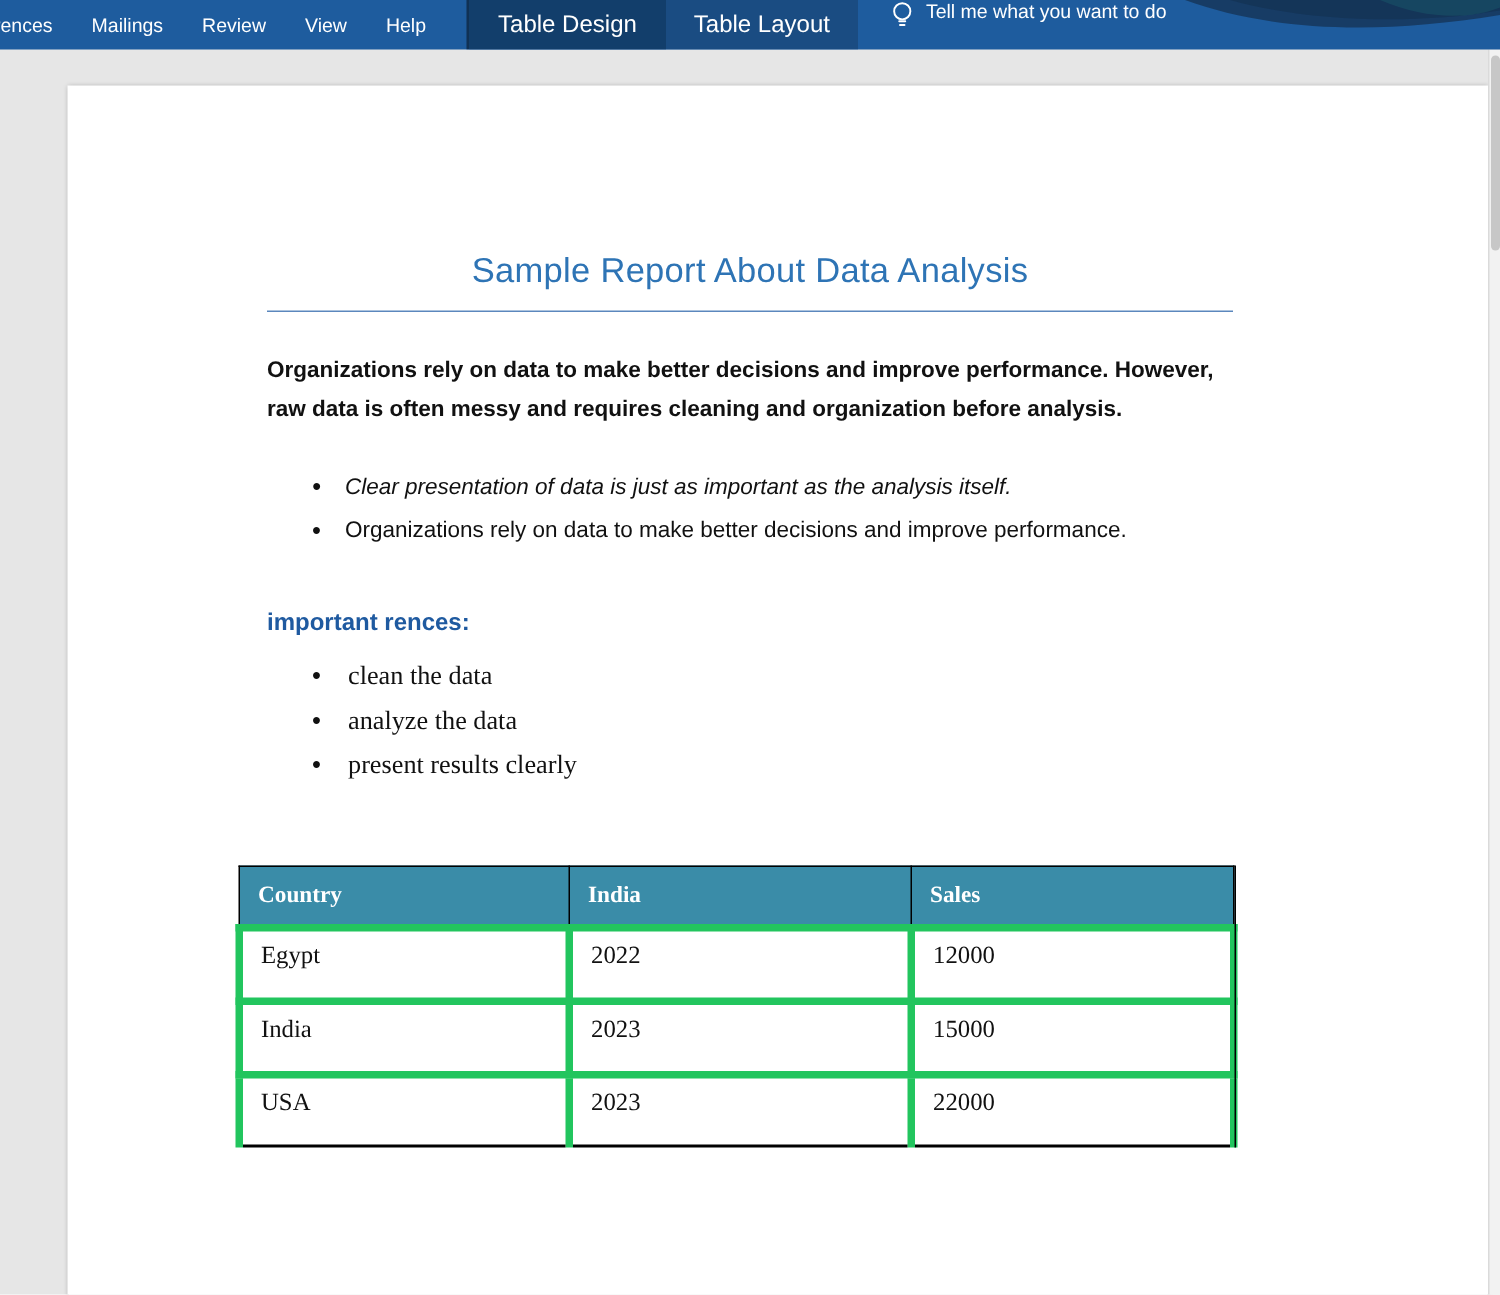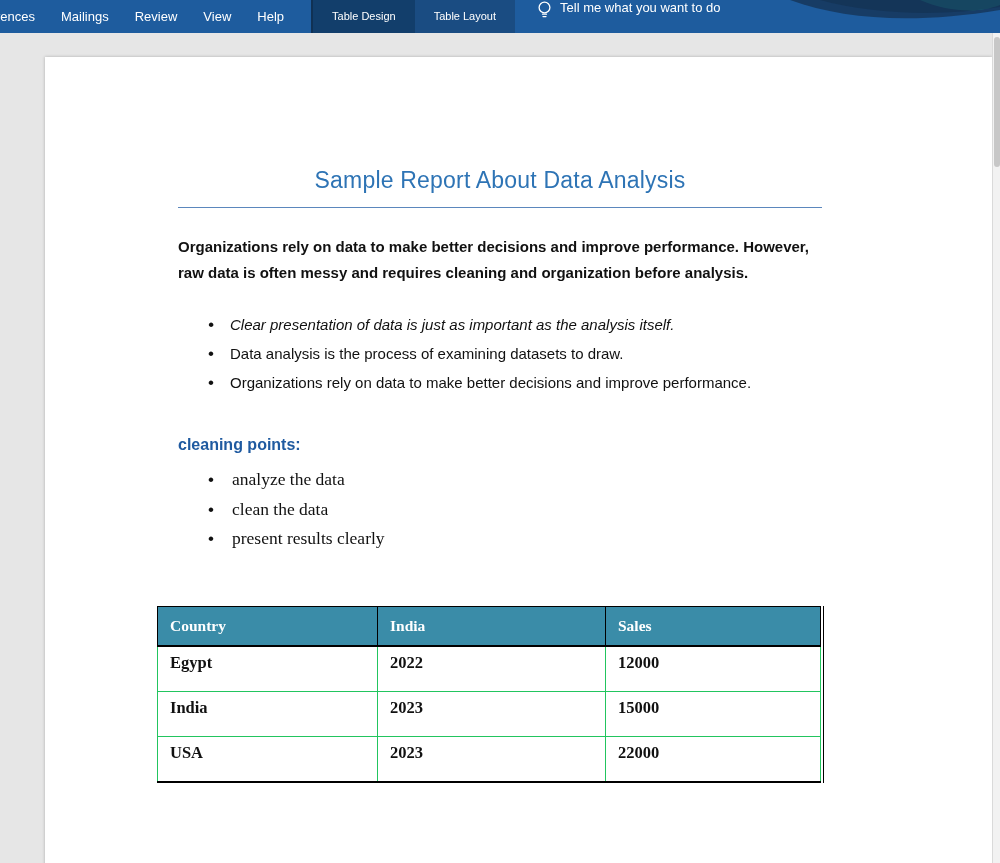--- a/index.html
+++ b/index.html
@@ -22,21 +22,21 @@
   .rtab {
     padding:0 13px; font-size:13px; line-height:33px; white-space:nowrap;
     cursor:default;
   }
   .rtab.cut { padding-left:0; margin-left:-4px; }
   .ctx-group {
     display:flex; align-items:stretch;
     background:var(--ribbon-contextual-bg,#1a4c82);
     border-left:2px solid rgba(0,0,0,0.35);
   }
-  .ctx-tab { padding:0 19px; font-size:11px; line-height:33px; white-space:nowrap; }
+  .ctx-tab { padding:0 19px; font-size:16px; line-height:33px; white-space:nowrap; }
   .ctx-tab.active { background:var(--ribbon-active-tab-bg,#123e6b); }
   .tellme {
     display:flex; align-items:flex-start; gap:8px; padding:0 14px; margin-left:8px;
     font-size:13px; white-space:nowrap;
   }
   .swoosh { position:absolute; right:0; top:0; height:33px; width:210px; pointer-events:none; }
 
   
   .workspace { position:absolute; top:33px; left:0; width:1000px; height:830px; }
   .page {
@@ -85,22 +85,22 @@
   table.doc-table {
     border-collapse:collapse; width:663px; table-layout:fixed;
     font-family:"Liberation Serif", serif;
   }
   table.doc-table th {
     background:var(--table-header-bg,#3a8ca8); color:#fff; text-align:left;
     font-size:15.5px; font-weight:bold; padding:10px 24px 10px 12px;
     border:1px solid #000; border-bottom:2px solid #000; height:40px;
   }
   table.doc-table td {
-    font-weight:bold; font-size:16.5px; color:#111;
-    padding:6px 12px 18px 12px; border:1px solid #22c55e; vertical-align:top; height:44px;
+    font-weight:normal; font-size:16.5px; color:#111;
+    padding:6px 12px 18px 12px; border:5px solid #22c55e; vertical-align:top; height:44px;
   }
   table.doc-table tr:last-child td { border-bottom:2px solid #000; }
   col.c1 { width:220px; } col.c2 { width:228px; } col.c3 { width:215px; }
 
   
   .scrollbar {
     position:absolute; right:0; top:0; width:8px; height:830px; background:#f2f2f2;
     border-left:1px solid #dadada;
   }
   .scroll-thumb {
@@ -139,27 +139,26 @@
   </svg>
 </div>
 
 <div class="workspace">
   <div class="page">
     <div class="content">
       <h1 class="doc-title">Sample Report About Data Analysis</h1>
       <p class="intro">Organizations rely on data to make better decisions and improve performance. However, raw data is often messy and requires cleaning and organization before analysis.</p>
       <ul class="bullets" id="bullet-list">
           <li class="italic">Clear presentation of data is just as important as the analysis itself.</li>
-          <li>Data analysis is the process of examining datasets to draw.</li>
           <li>Organizations rely on data to make better decisions and improve performance.</li>
         </ul>
-      <h2 class="imp-heading">cleaning points:</h2>
+      <h2 class="imp-heading">important rences:</h2>
       <ul class="points" id="points-list">
+          <li>clean the data</li>
           <li>analyze the data</li>
-          <li>clean the data</li>
           <li>present results clearly</li>
         </ul>
 
       <div class="table-wrap">
         <table class="doc-table">
           <colgroup>
               <col class="c1">
               <col class="c2">
               <col class="c3">
             </colgroup>

